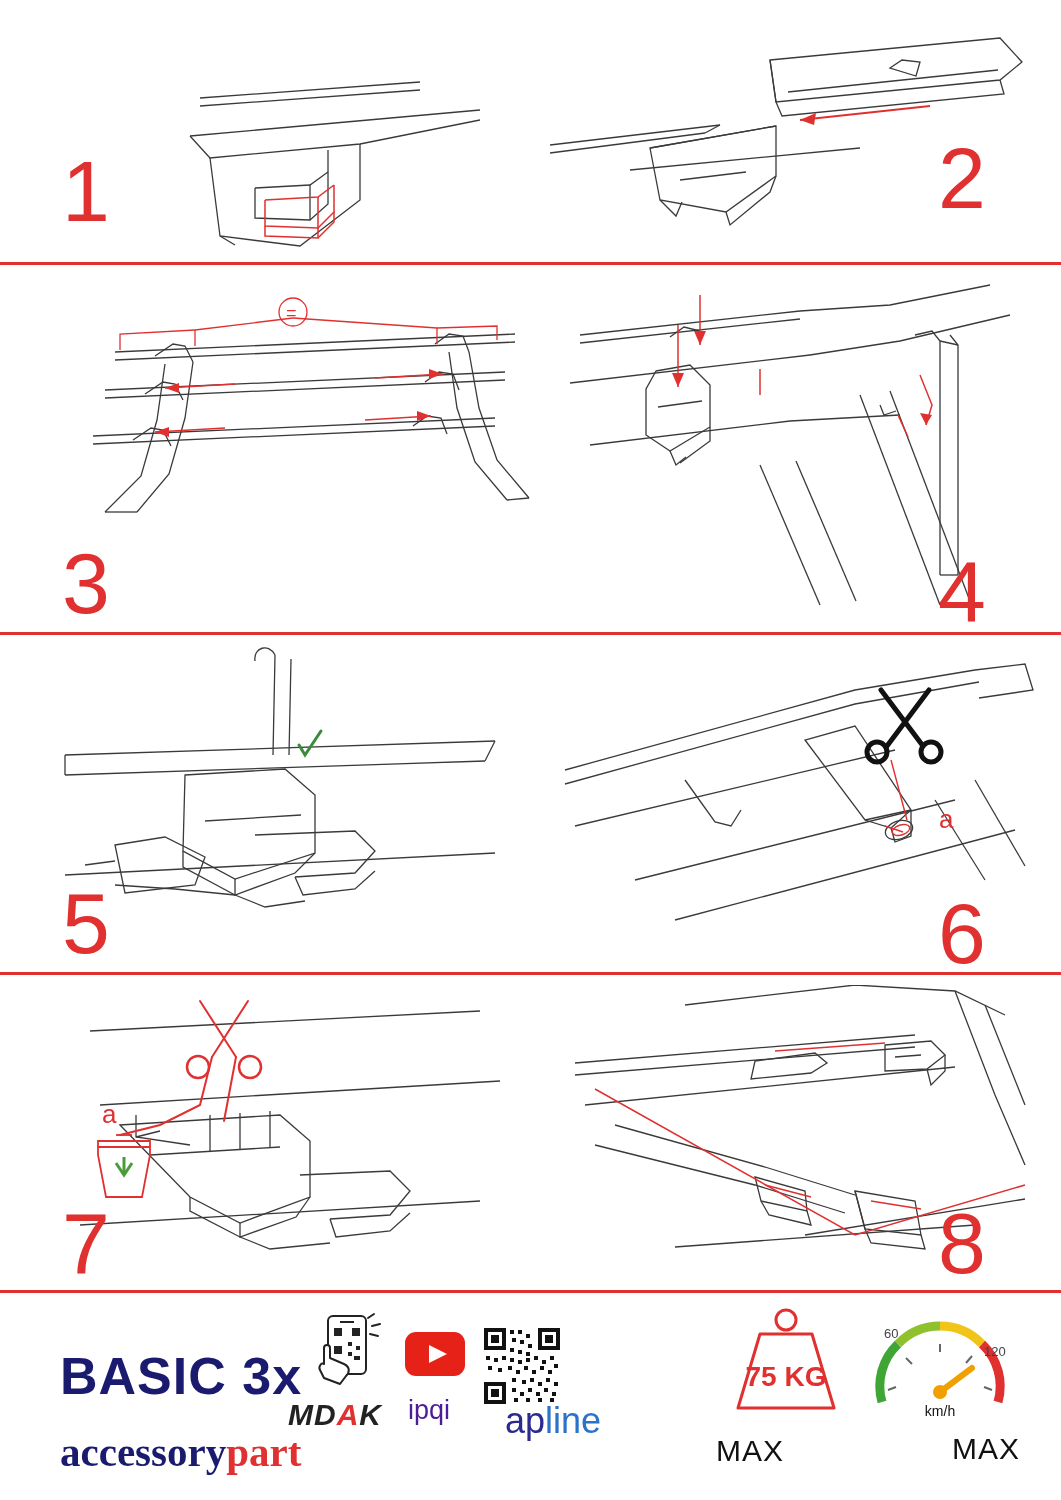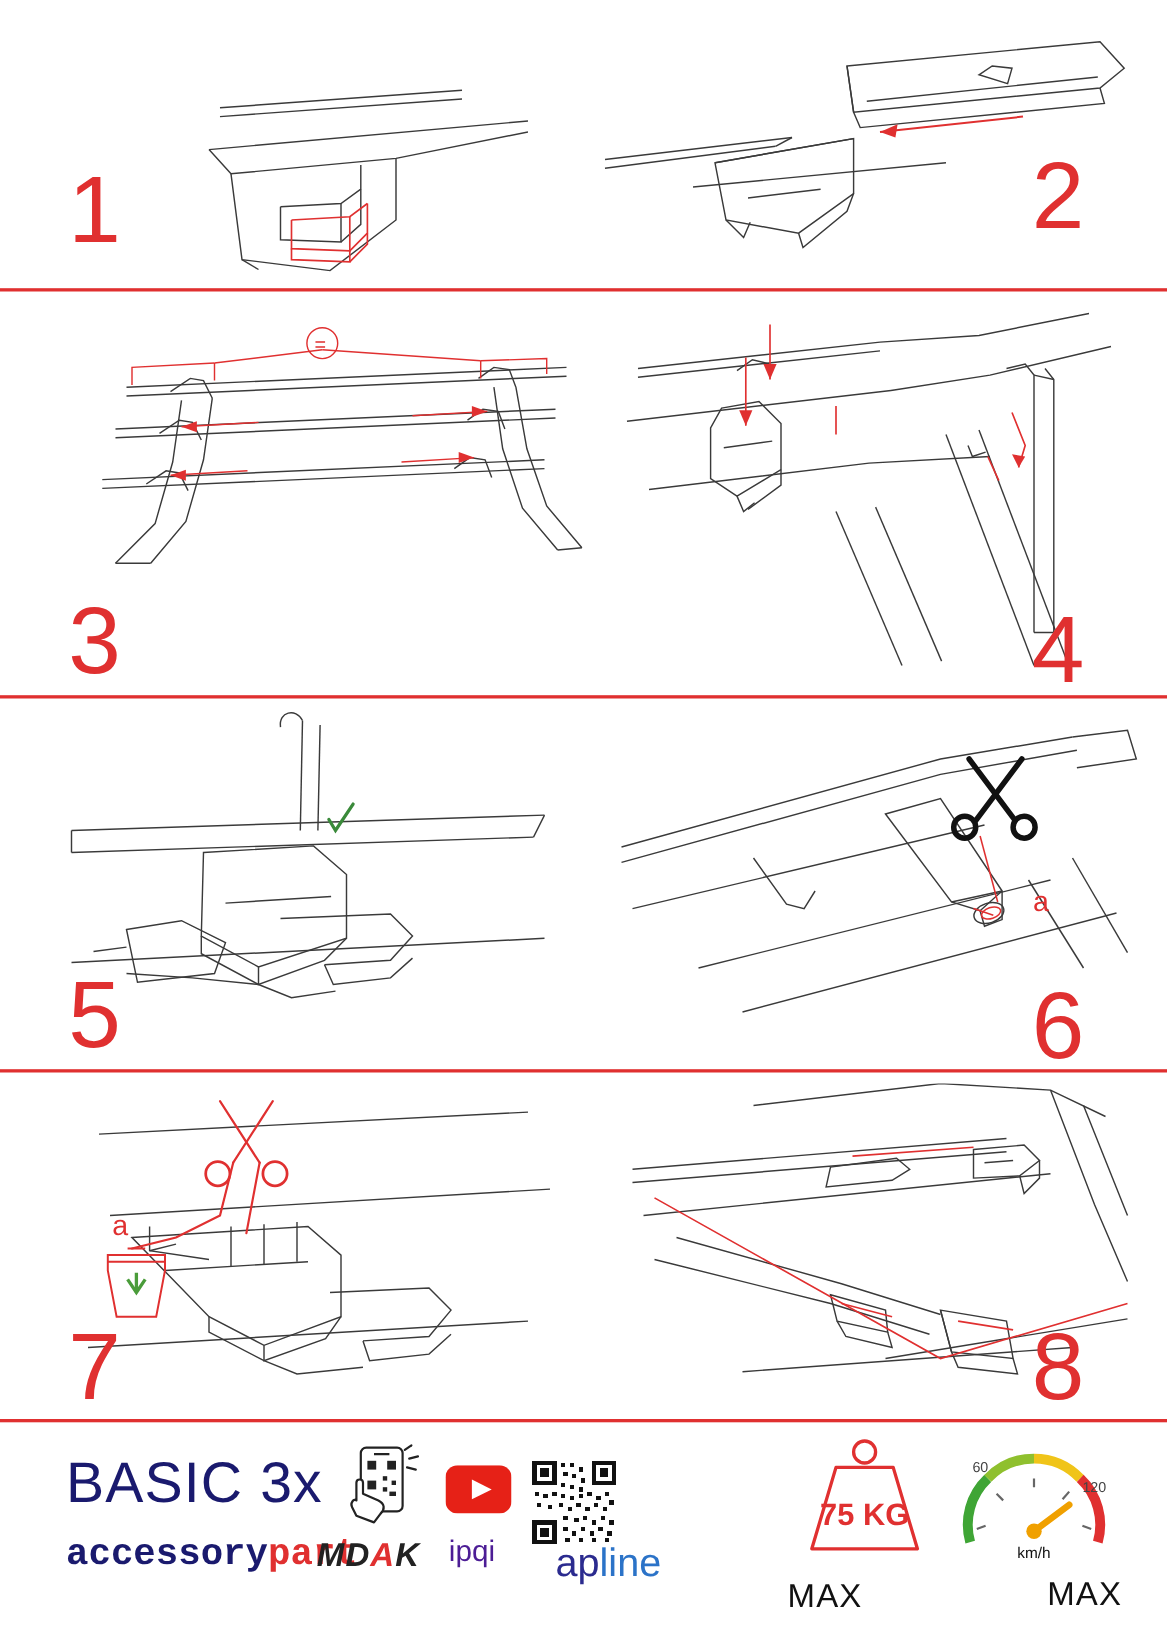--- a/index.html
+++ b/index.html
@@ -31,28 +31,29 @@
     color:#e03030;
     font-weight:400;
     letter-spacing:-1px;
   }
 
   
   .footer{position:absolute;left:0;top:1290px;width:1061px;height:210px;}
   .brandblock{position:absolute;left:60px;top:30px;width:260px;}
   .brand-basic{
     font-family:"Liberation Sans", sans-serif;
-    font-size:52px;font-weight:normal;color:#1a1a6e;letter-spacing:1px;
+    font-size:52px;font-weight:bold;color:#1a1a6e;letter-spacing:1px;
     line-height:56px;
+    margin-top:28px;
   }
   .brand-basic .x{color:#1a1a6e;}
   .brand-accessory{
-    font-family:Liberation Mono, monospace;
-    font-size:34px;font-weight:bold;color:#1a1a6e;letter-spacing:0px;
-    line-height:40px;margin-top:18px;
+    font-family:Liberation Serif, serif;
+    font-size:41px;font-weight:bold;color:#1a1a6e;letter-spacing:0px;
+    line-height:40px;margin-top:28px;
   }
   .brand-accessory .part{color:#e03030;}
 
   .logo-mdak{position:absolute;left:288px;top:108px;font-size:30px;font-weight:bold;color:#222;letter-spacing:1px;font-style:italic;}
   .logo-mdak .a{color:#e03030;}
   .logo-ipqi{position:absolute;left:408px;top:105px;font-size:27px;color:#4c1d95;letter-spacing:0px;}
   .logo-apline{position:absolute;left:505px;top:110px;font-size:36px;color:#2b2b8f;letter-spacing:0px;}
   .logo-apline .line{color:#2b73c8;}
 
   .phoneicon{position:absolute;left:310px;top:22px;}

